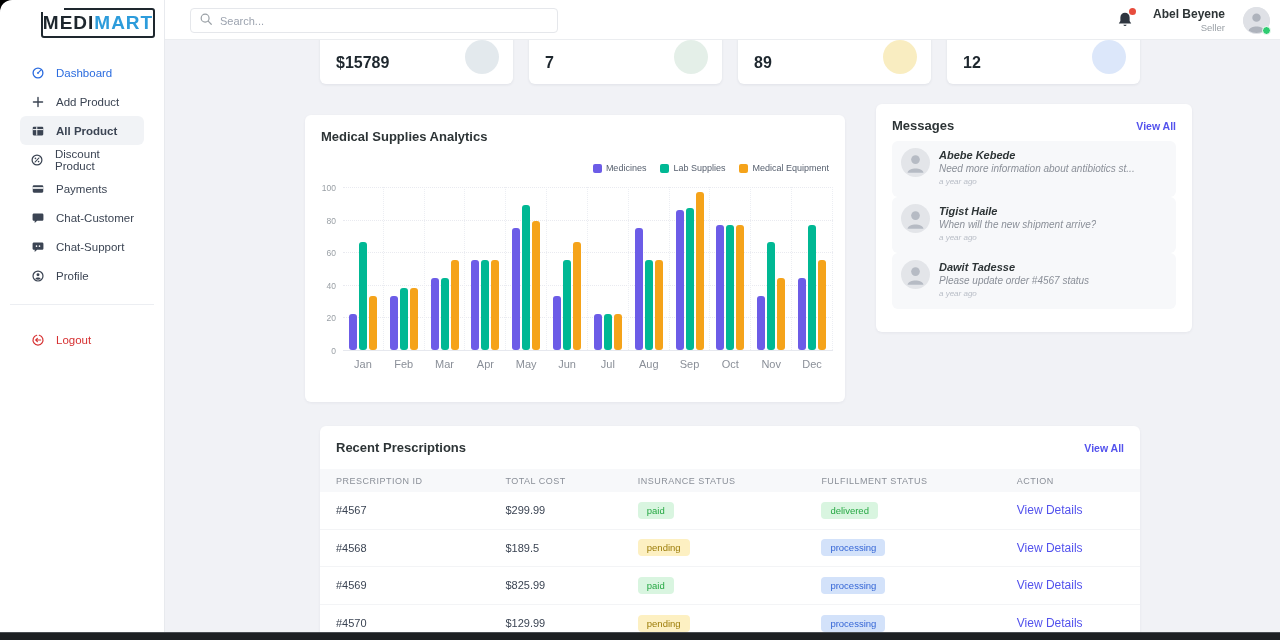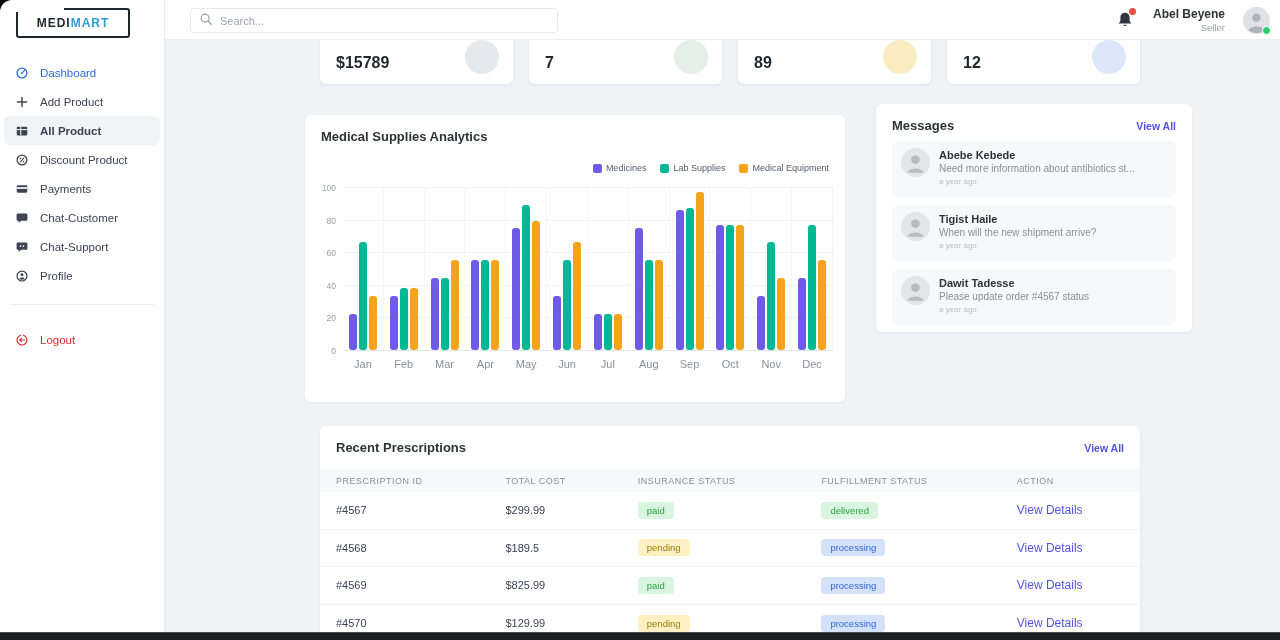--- a/index.html
+++ b/index.html
@@ -2,25 +2,25 @@
 <html><head>
 <meta charset="utf-8">
 <style>
   * { margin:0; padding:0; box-sizing:border-box; }
   html,body { width:1280px; height:640px; overflow:hidden; }
   body { font-family:"Liberation Sans", sans-serif; background:#f1f2f6; position:relative; }
 
   
   .sidebar { position:absolute; left:0; top:0; width:165px; bottom:8px; background:#fff;
              border-right:1px solid #e8eaee; z-index:15; }
-  .logo-box { margin:8px 0 0 16px; width:114px; height:30px; border:2px solid #1e272e;
+  .logo-box { margin:8px 0 0 41px; width:114px; height:30px; border:2px solid #1e272e;
               border-radius:3px; display:flex; align-items:center; justify-content:center;
-              font-weight:bold; font-size:12px; letter-spacing:1px; background:#fff; }
+              font-weight:bold; font-size:19px; letter-spacing:1px; background:#fff; }
   .logo-box .p1 { color:#1e272e; } .logo-box .p2 { color:#2d9cdb; }
-  .nav { margin-top:20px; padding:0 4px; }
+  .nav { margin-top:20px; padding:0 20px; }
   .nav-item { display:flex; align-items:center; gap:11px; height:29px; padding:0 10px;
               font-size:11.5px; color:#3b4453; cursor:pointer; border-radius:6px; }
   .nav-item .ni { width:15px; height:15px; display:flex; align-items:center; justify-content:center; color:#3b4453; }
   .nav-item.blue { color:#2b6cdf; } .nav-item.blue .ni { color:#2b6cdf; }
   .nav-item.active { background:#f1f3f6; font-weight:bold; }
   .side-divider { height:1px; background:#eceef2; margin:14px 10px 12px 10px; }
   .nav-item.logout { color:#d63031; } .nav-item.logout .ni { color:#d63031; }
 
   
   .topbar { position:absolute; left:165px; right:0; top:0; height:40px; background:#fff;
@@ -68,21 +68,21 @@
          gap:2px; border-left:1px dotted #eceef3; }
   .grp:first-child { border-left:none; } .groups { border-right:1px dotted #eceef3; }
   .bar { width:8px; border-radius:3px; }
   .xlab { position:absolute; top:100%; margin-top:8px; width:100%; text-align:center;
           font-size:11px; color:#8a8f98; }
 
   
   .msg-card { left:711px; top:82px; width:316px; height:228px; }
   .view-all { position:absolute; right:16px; top:16px; font-size:10.5px; font-weight:bold;
               color:#5352ed; cursor:pointer; }
-  .msg-list { position:absolute; left:16px; right:16px; top:37px; display:flex; flex-direction:column; gap:8px; }
+  .msg-list { position:absolute; left:16px; right:16px; top:37px; display:flex; flex-direction:column; gap:0;font-style:italic; }
   .msg { background:#f7f8fa; border-radius:6px; height:56px; padding:7px 9px; display:flex; gap:9px; cursor:pointer; }
   .m-av { width:29px; height:29px; border-radius:50%; background:#e3e5e9; flex:none; position:relative; overflow:hidden; }
   .m-body { min-width:0; }
   .m-name { font-size:11px; font-weight:bold; color:#2d3436; margin-top:1px; }
   .m-text { font-size:10px; color:#8a8f98; white-space:nowrap; overflow:hidden; margin-top:2px; }
   .m-time { font-size:8px; color:#b8bdc6; margin-top:3px; }
 
   
   .rx-card { left:155px; top:404px; width:820px; height:218px; }
   .rx-grid { display:grid; grid-template-columns:21.5% 16.8% 23.3% 24.8% auto; align-items:center; }

